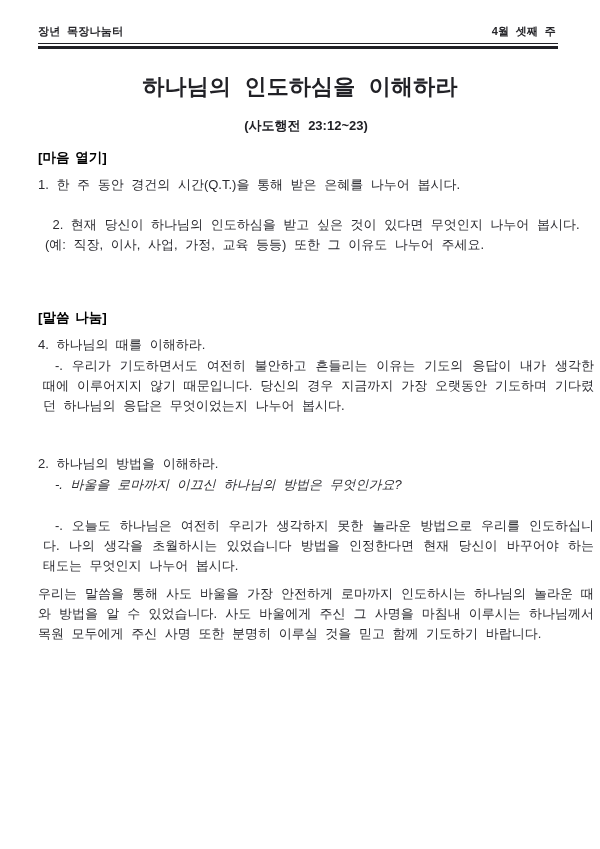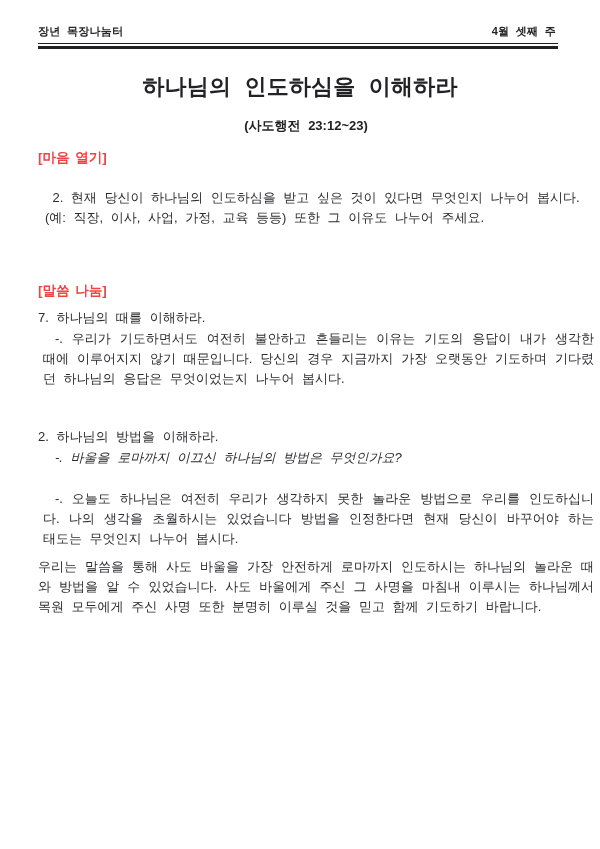--- a/index.html
+++ b/index.html
@@ -67,21 +67,21 @@
     font-size: 13px;
     line-height: 20px;
     word-spacing: 4px;
     color: #2b2b30;
   }
   .content p, .content div.line { margin: 0; }
   .sec-head {
     font-weight: 700;
     font-size: 13.5px;
     word-spacing: 2px;
-    color: #ef4444;
+    color: #000000;
   }
   .just { text-align: justify; }
   .sub {
     margin-left: 5px !important;
     text-indent: 12px;
   }
   .indent-ex { margin-left: 7px !important; }
 
   
   .mt-open-head  { margin-top: 13px !important; }
@@ -111,27 +111,28 @@
 
   <div class="title-wrap">
     <h1 class="doc-title">하나님의 인도하심을 이해하라</h1>
     <div class="doc-subtitle">(사도행전 23:12~23)</div>
   </div>
 
   <div class="content">
 
     <div>
       <div class="sec-head mt-open-head">[마음 열기]</div>
+      <p class="mt-q1">1. 한 주 동안 경건의 시간(Q.T.)을 통해 받은 은혜를 나누어 봅시다.</p>
       <p class="mt-q2">2. 현재 당신이 하나님의 인도하심을 받고 싶은 것이 있다면 무엇인지 나누어 봅시다.</p>
       <p class="indent-ex">(예: 직장, 이사, 사업, 가정, 교육 등등) 또한 그 이유도 나누어 주세요.</p>
     </div>
 
     <div>
       <div class="sec-head mt-word-head">[말씀 나눔]</div>
-      <p class="mt-p1h">7. 하나님의 때를 이해하라.</p>
+      <p class="mt-p1h">4. 하나님의 때를 이해하라.</p>
       <p class="sub just mt-p1s">-. 우리가 기도하면서도 여전히 불안하고 흔들리는 이유는 기도의 응답이 내가 생각한 때에 이루어지지 않기 때문입니다. 당신의 경우 지금까지 가장 오랫동안 기도하며 기다렸던 하나님의 응답은 무엇이었는지 나누어 봅시다.</p>
       <p class="mt-p2h">2. 하나님의 방법을 이해하라.</p>
       <p class="sub mt-p2s1">-. 바울을 로마까지 이끄신 하나님의 방법은 무엇인가요?</p>
       <p class="sub just mt-p2s2">-. 오늘도 하나님은 여전히 우리가 생각하지 못한 놀라운 방법으로 우리를 인도하십니다. 나의 생각을 초월하시는 있었습니다 방법을 인정한다면 현재 당신이 바꾸어야 하는 태도는 무엇인지 나누어 봅시다.</p>
     </div>
 
     <div>
       <p class="just mt-apply-body">우리는 말씀을 통해 사도 바울을 가장 안전하게 로마까지 인도하시는 하나님의 놀라운 때와 방법을 알 수 있었습니다. 사도 바울에게 주신 그 사명을 마침내 이루시는 하나님께서 목원 모두에게 주신 사명 또한 분명히 이루실 것을 믿고 함께 기도하기 바랍니다.</p>
     </div>
 

